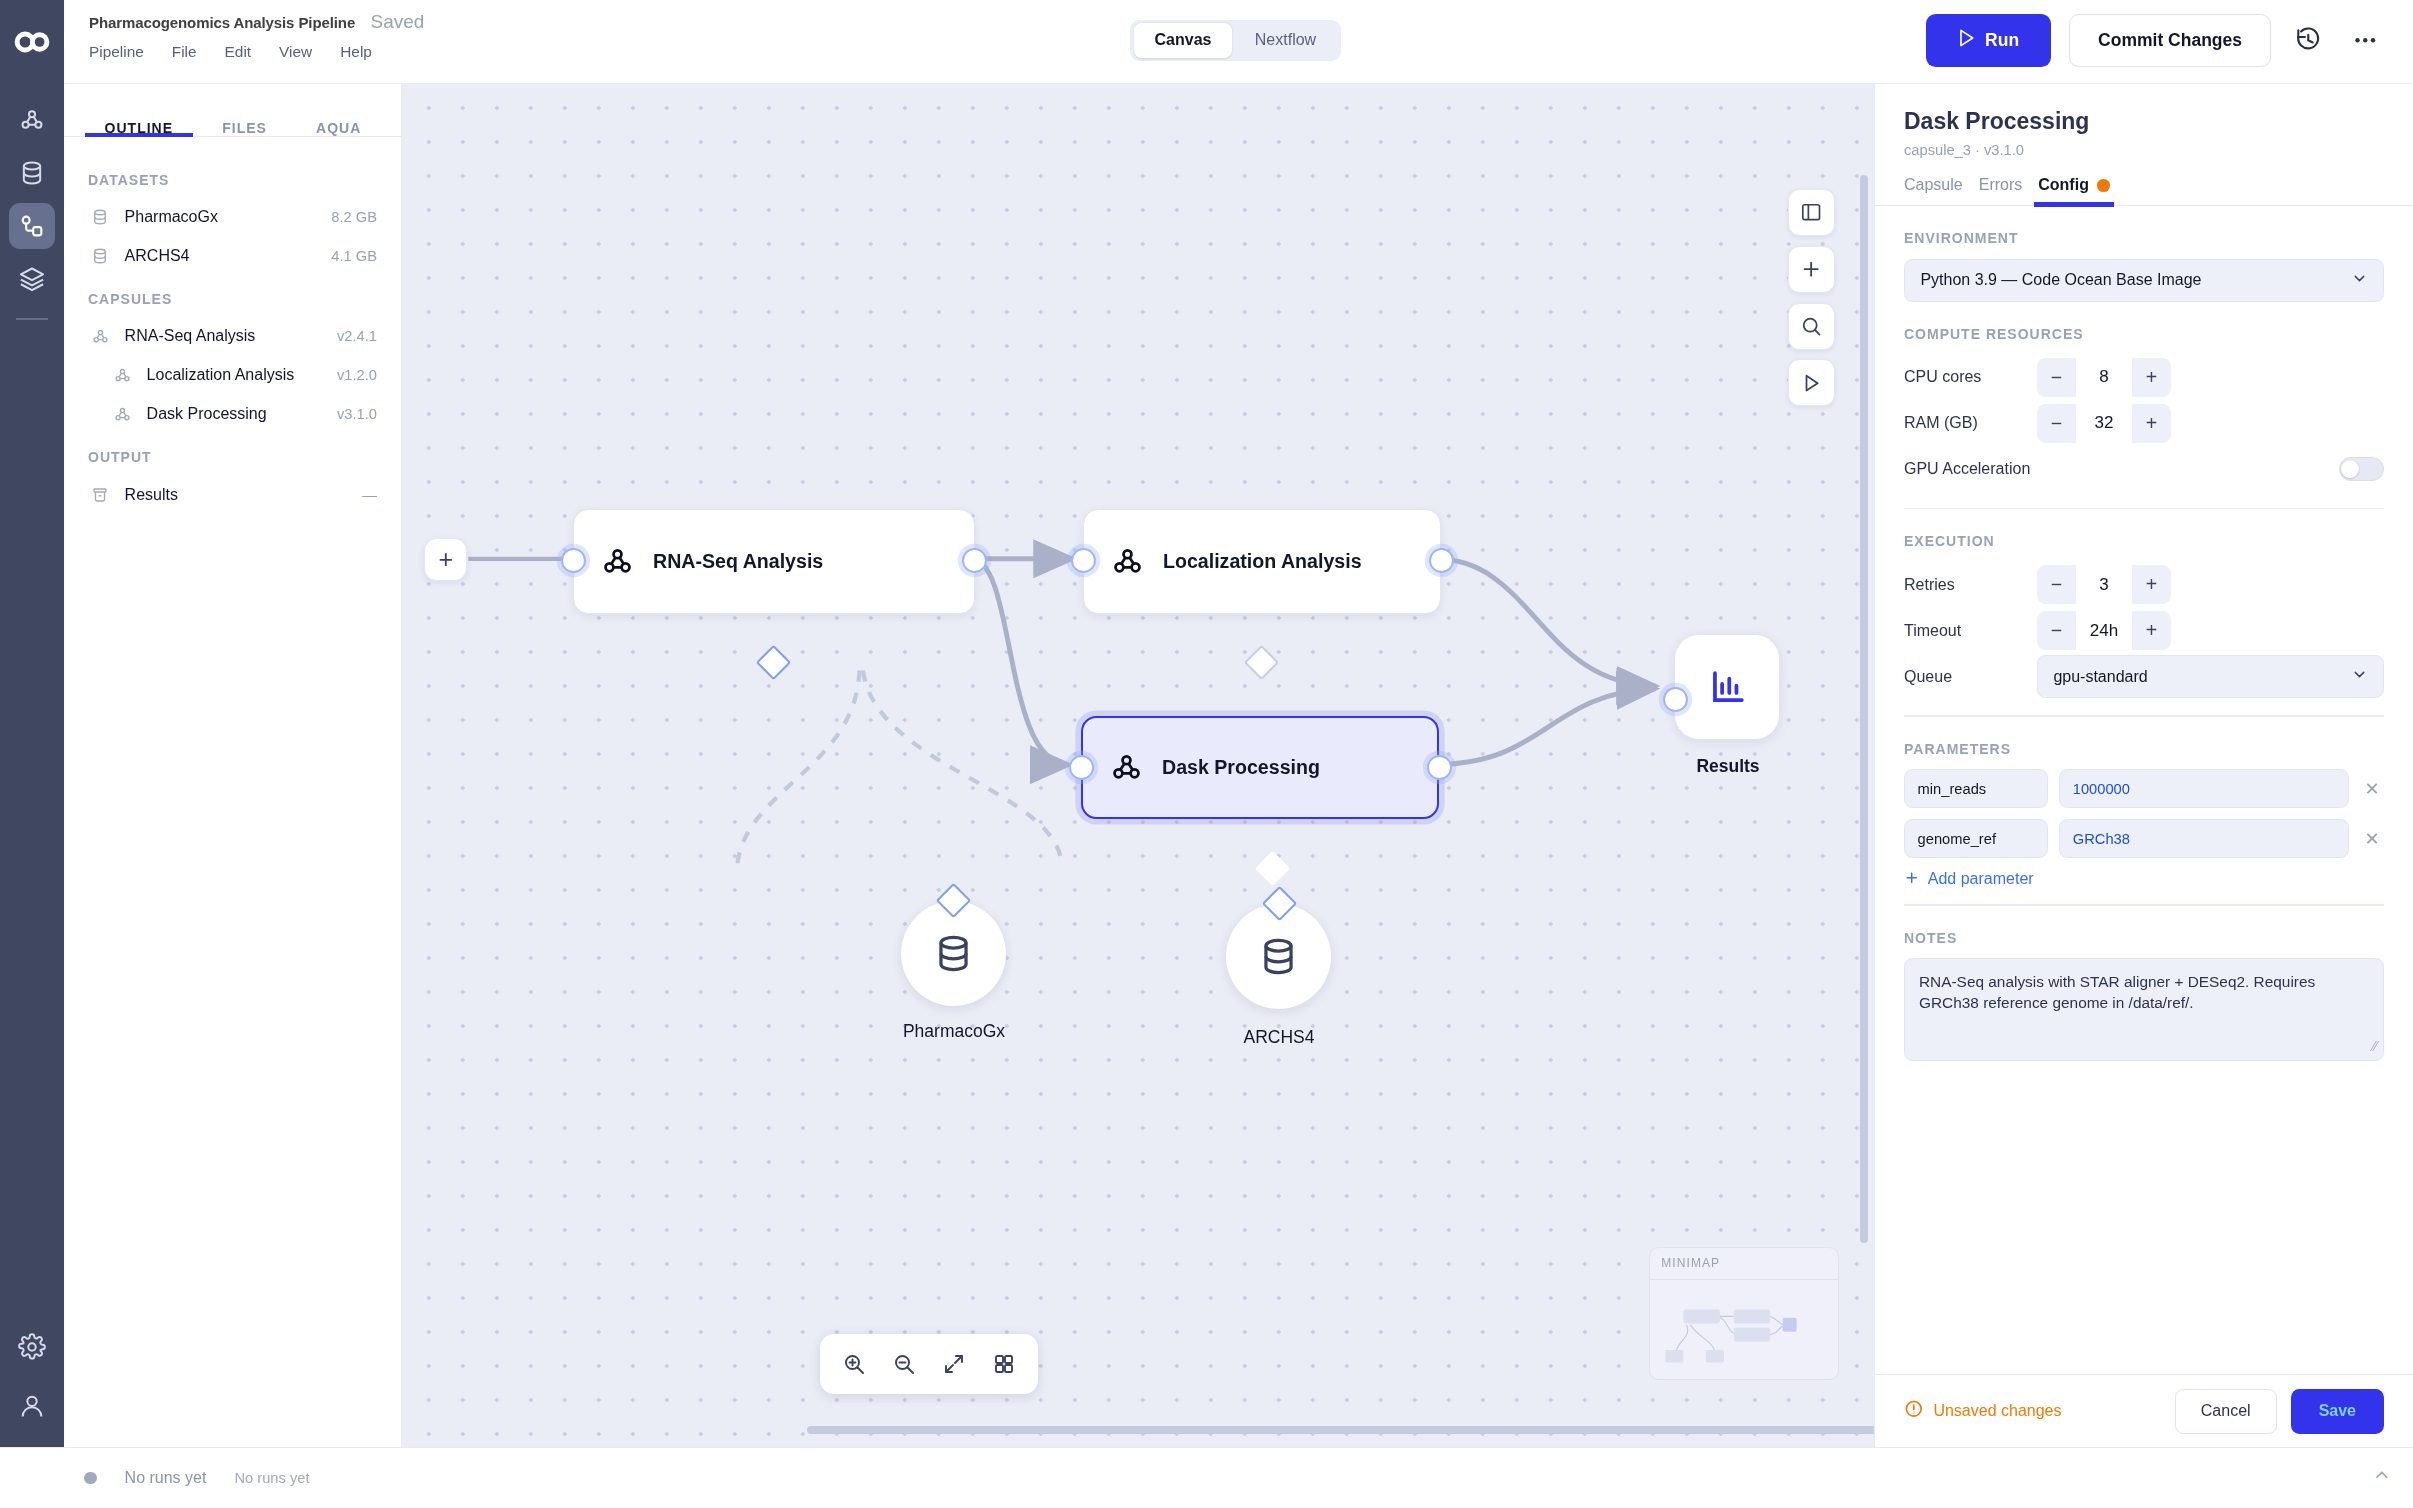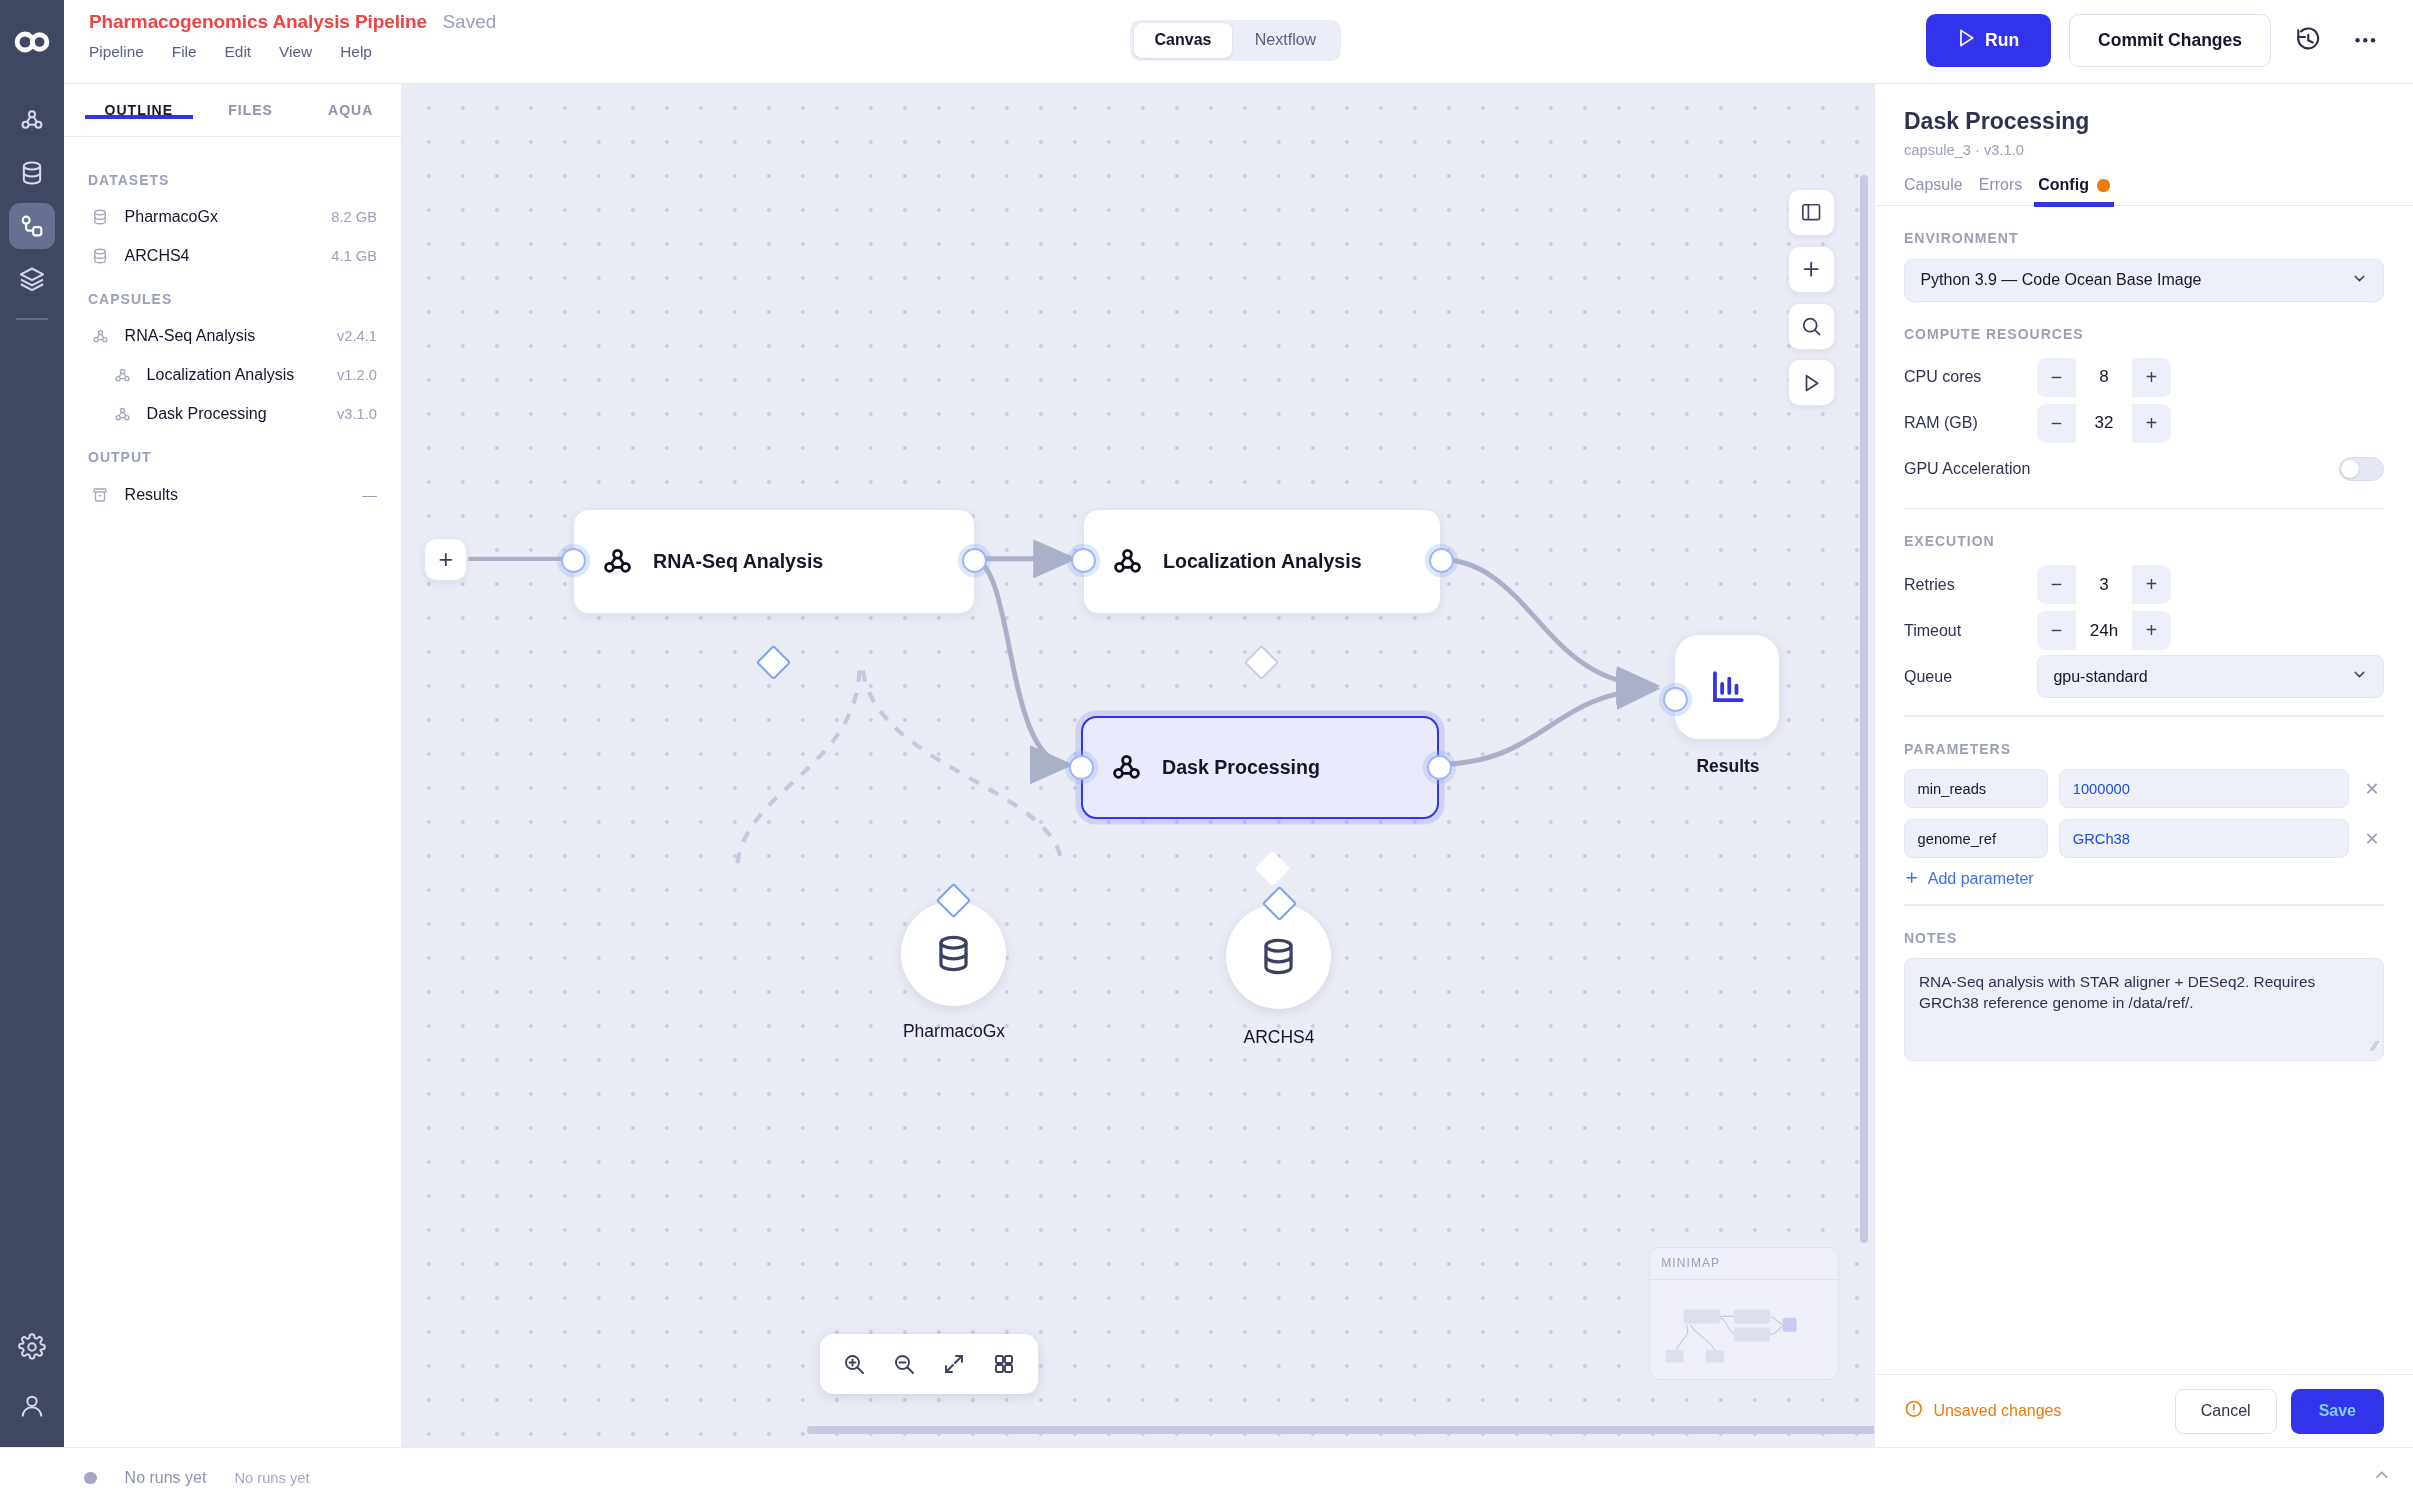--- a/index.html
+++ b/index.html
@@ -11,21 +11,21 @@
     -webkit-font-smoothing: antialiased;
   }
   .app { position: relative; width: 2413px; height: 1508px; display: flex; flex-direction: column; }
 
   
   .topbar { position: relative; height: 84px; flex: 0 0 84px; background: #fff;
             border-bottom: 1.4px solid #e8eaf2; display: flex; align-items: stretch; }
   .rail-spacer { width: 64px; flex: 0 0 64px; }
   .title-zone { padding-left: 25px; padding-top: 11.2px; }
   .title-row { display: flex; align-items: baseline; gap: 15.4px; }
-  .doc-title { font-size: 19px; font-weight: bold; color: #ef4444; letter-spacing: -0.1px; }
+  .doc-title { font-size: 15px; font-weight: bold; color: #404040; letter-spacing: -0.1px; }
   .saved-chip { font-size: 19px; color: #9aa0b8; }
   .menu-row { display: flex; gap: 28px; margin-top: 9.8px; }
   .menu-item { font-size: 15.4px; color: #5a6080; cursor: default; }
   .mode-toggle { position: absolute; left: 1130px; top: 19.6px;
       background: #eceef7; border-radius: 9.8px; padding: 3.5px; display: flex; gap: 1.4px; }
   .mode-btn { font-size: 16px; padding: 8.4px 21px; border-radius: 7.7px; color: #5a6080; }
   .mode-btn.active { background: #fff; color: #14162a; font-weight: bold;
       box-shadow: 0 0.7px 2.1px rgba(20,22,42,.13); }
   .top-right { position: absolute; right: 28px; top: 14px; display: flex; align-items: center; gap: 18px; }
   .btn-run { background: #3333eb; color: #fff; border-radius: 9.8px; height: 53px;
@@ -43,21 +43,21 @@
   .rail-logo { width: 64px; height: 70px; display: flex; align-items: center; justify-content: center; }
   .rail-ico { width: 46px; height: 46px; border-radius: 11.2px; display: flex; align-items: center;
       justify-content: center; color: #d6daea; }
   .rail-ico.sel { background: #67708f; color: #ffffff; }
   .rail-sep { width: 32px; height: 1.4px; background: #646c87; margin: 9.8px 0; }
   .rail-bottom { margin-top: auto; padding-bottom: 18px; display: flex; flex-direction: column; gap: 12.6px; }
 
   
   .outline { width: 338px; flex: 0 0 338px; background: #fff; border-right: 1.4px solid #e8eaf2;
       display: flex; flex-direction: column; }
-  .out-tabs { display: flex; gap: 16px; padding: 0 21px; border-bottom: 1.4px solid #e8eaf2; height: 53px; align-items: center; }
+  .out-tabs { display: flex; gap: 10px; padding: 0 21px; border-bottom: 1.4px solid #e8eaf2; height: 53px; align-items: flex-end; }
   .out-tab { font-size: 14px; font-weight: bold; letter-spacing: 1px; color: #8d93ad;
       display: flex; align-items: center; padding: 0 19.6px; position: relative; }
   .out-tab.active { color: #14162a; }
   .out-tab.active:after { content: ''; position: absolute; left: 0; right: 0; bottom: -1.4px; height: 4.2px; background: #3333eb; }
   .out-body { padding: 19.6px 0 0 0; }
   .sect-label { font-size: 14px; font-weight: bold; letter-spacing: 1px; color: #9aa0b8;
       padding: 15.4px 24px 9.8px 24px; }
   .out-row { display: flex; align-items: center; height: 39px; padding: 0 24px; gap: 12.6px; }
   .out-row.indent { padding-left: 46px; }
   .out-ico { width: 24px; height: 24px; display: flex; align-items: center; justify-content: center; color: #a3a8c0; flex: 0 0 24px;}

